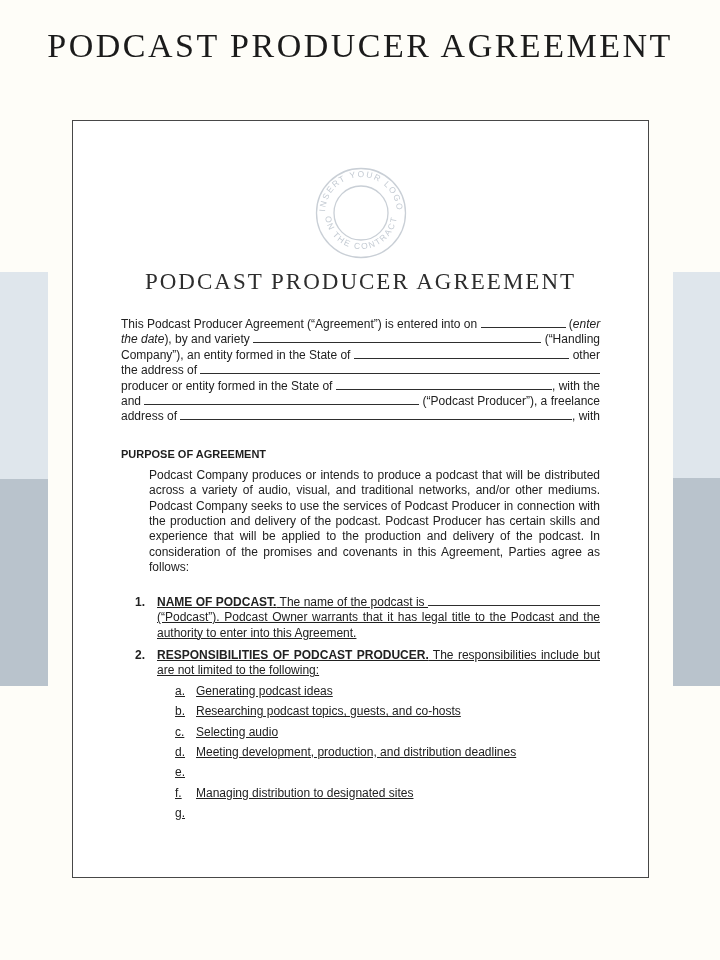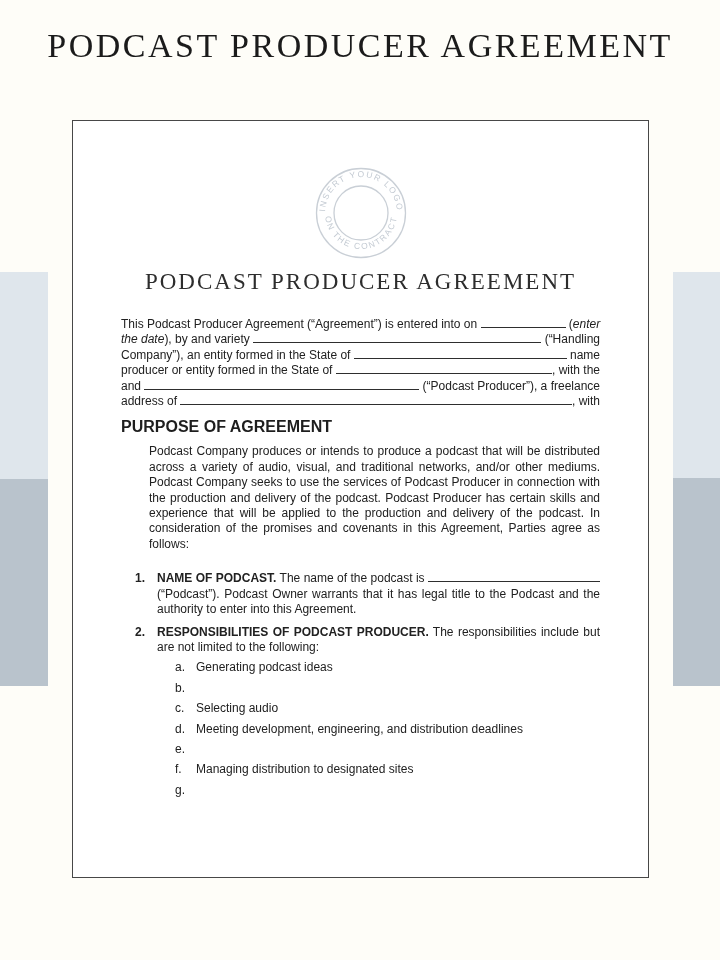--- a/index.html
+++ b/index.html
@@ -58,32 +58,32 @@
   .iline span, .iline em { white-space:pre; }
   em { font-style:italic; }
   strong { font-weight:bold; }
   .blank {
     display:inline-block;
     border-bottom:1px solid #2e2e2e;
     height:11px;
   }
   .blank.fill { flex:1 1 auto; }
   .heading {
-    margin-top:9px;
-    font-size:16px;
+    margin-top:23px;
+    font-size:11px;
     font-weight:bold;
     color:#1e1e1e;
   }
   .purpose-body { margin-top:8px; text-align:justify;margin-left:28px; }
   
   .items { margin-top:19px; margin-left:14px; }
   .item { display:flex; margin-top:7px; }
   .item:first-child { margin-top:0; }
   .item-num { width:22px; flex:0 0 22px; font-weight:bold; }
-  .item-content { flex:1 1 auto; text-align:justify; }
+  .item-content { flex:1 1 auto; text-align:justify;text-decoration:underline; }
   .item-content .blank { vertical-align:baseline; }
   .sublist { margin-top:5px; margin-left:18px; }
   .subitem { display:flex; margin-bottom:5px; }
   .sub-letter { width:21px; flex:0 0 21px; }
 </style>
 </head>
 <body>
 
 <div class="top-title">PODCAST PRODUCER AGREEMENT</div>
 
@@ -120,21 +120,25 @@
       </div>
       <div class="iline">
         <em>the date</em>
         <span>), by and variety </span>
         <span class="blank fill" style="min-width: 180px;"></span>
         <span> (“Handling</span>
       </div>
       <div class="iline">
         <span>Company”), an entity formed in the State of </span>
         <span class="blank fill" style="min-width: 180px;"></span>
-        <span> name</span>
+        <span> other</span>
+      </div>
+      <div class="iline">
+        <span>the address of </span>
+        <span class="blank fill" style="min-width: 300px;"></span>
       </div>
       <div class="iline">
         <span>producer or entity formed in the State of </span>
         <span class="blank fill" style="min-width: 180px;"></span>
         <span>, with the</span>
       </div>
       <div class="iline">
         <span>and </span>
         <span class="blank fill" style="min-width: 200px;"></span>
         <span> (“Podcast Producer”), a freelance</span>
@@ -156,28 +160,29 @@
       </div>
       <div class="item">
         <span class="item-num">2.</span>
         <div class="item-content"><strong>RESPONSIBILITIES OF PODCAST PRODUCER.</strong><span> The responsibilities include but are not limited to the following:</span><div class="sublist">
             <div class="subitem">
               <span class="sub-letter">a.</span>
               <span>Generating podcast ideas</span>
             </div>
             <div class="subitem">
               <span class="sub-letter">b.</span>
+              <span>Researching podcast topics, guests, and co-hosts</span>
             </div>
             <div class="subitem">
               <span class="sub-letter">c.</span>
               <span>Selecting audio</span>
             </div>
             <div class="subitem">
               <span class="sub-letter">d.</span>
-              <span>Meeting development, engineering, and distribution deadlines</span>
+              <span>Meeting development, production, and distribution deadlines</span>
             </div>
             <div class="subitem">
               <span class="sub-letter">e.</span>
             </div>
             <div class="subitem">
               <span class="sub-letter">f.</span>
               <span>Managing distribution to designated sites</span>
             </div>
             <div class="subitem">
               <span class="sub-letter">g.</span>

